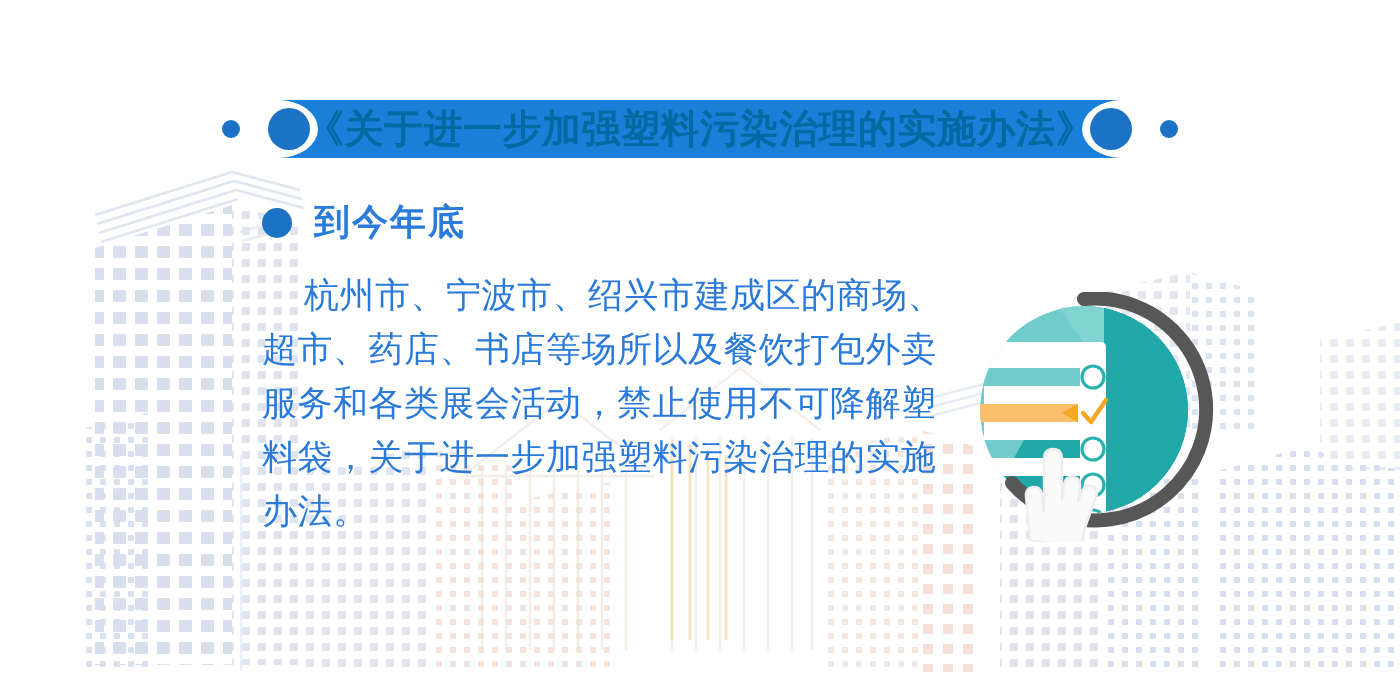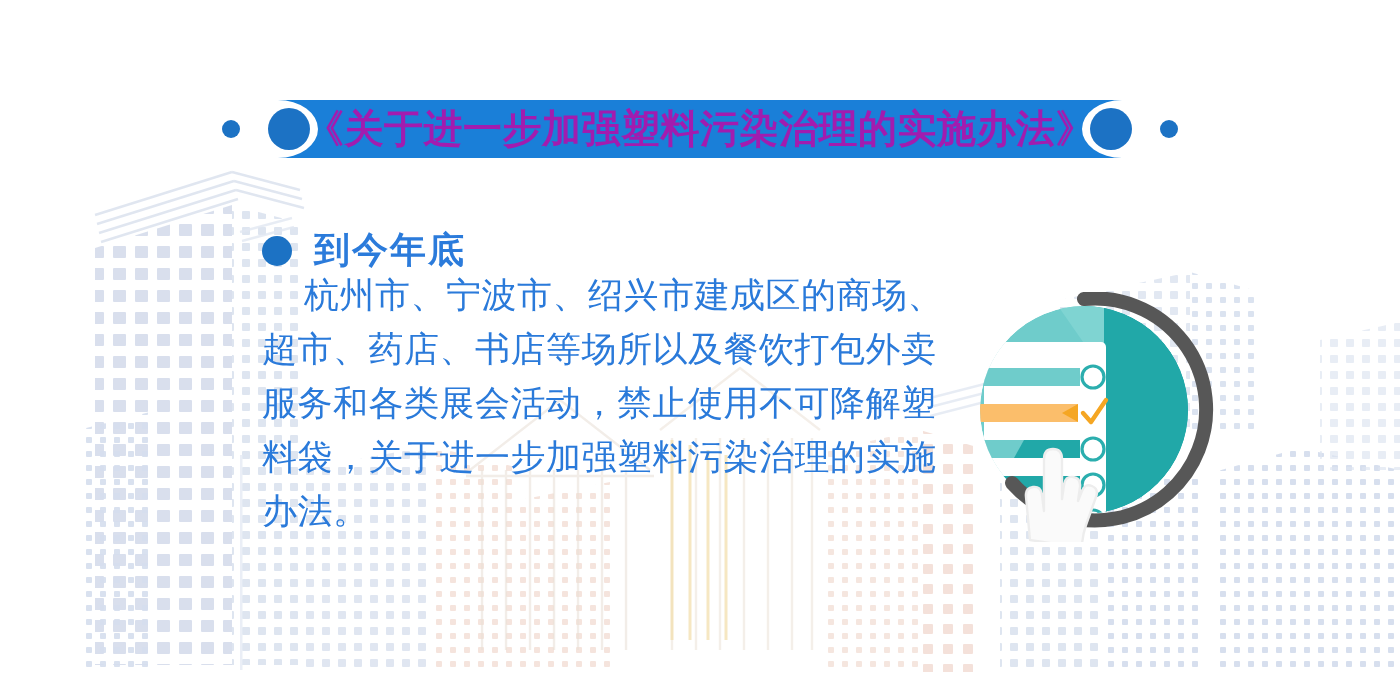--- a/index.html
+++ b/index.html
@@ -46,37 +46,36 @@
     left: 0; top: 0;
   }
   .title-text {
     position: absolute;
     left: 0;
     top: 100px;
     width: 1400px;
     height: 58px;
     line-height: 58px;
     text-align: center;
-    color: #a21caf;
+    color: #0369a1;
     font-size: 39px;
     font-weight: 700;
     letter-spacing: 0.5px;
     white-space: nowrap;
     font-family: "Liberation Sans", "DejaVu Sans", sans-serif;
   }
 
   
   .subtitle-row {
     position: absolute;
     left: 262px;
     top: 198px;
     display: flex;
     align-items: center;
     gap: 22px;
-    margin-top: 28px;
   }
   .subtitle-dot {
     width: 30px;
     height: 30px;
     border-radius: 50%;
     background: #1C72C4;
     flex: none;
   }
   .subtitle-text {
     font-size: 36px;

